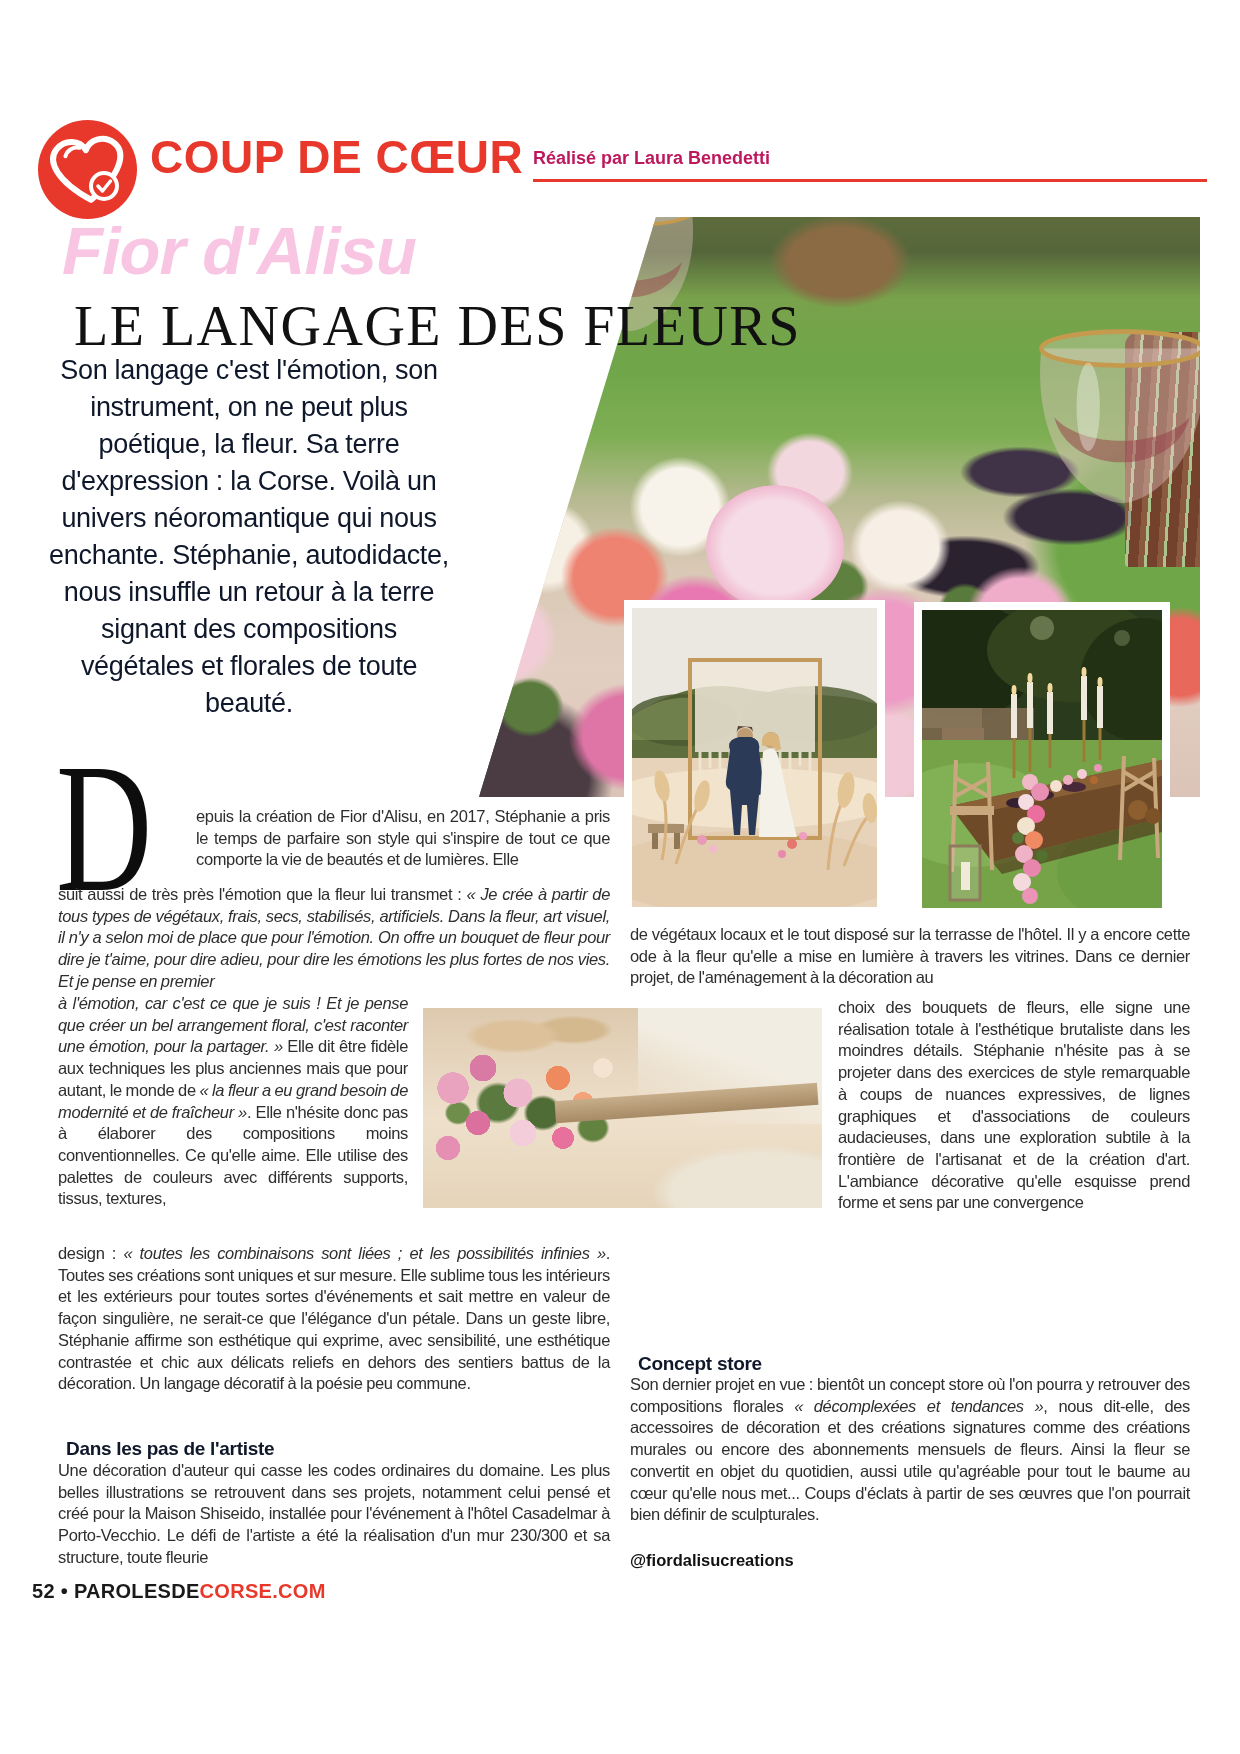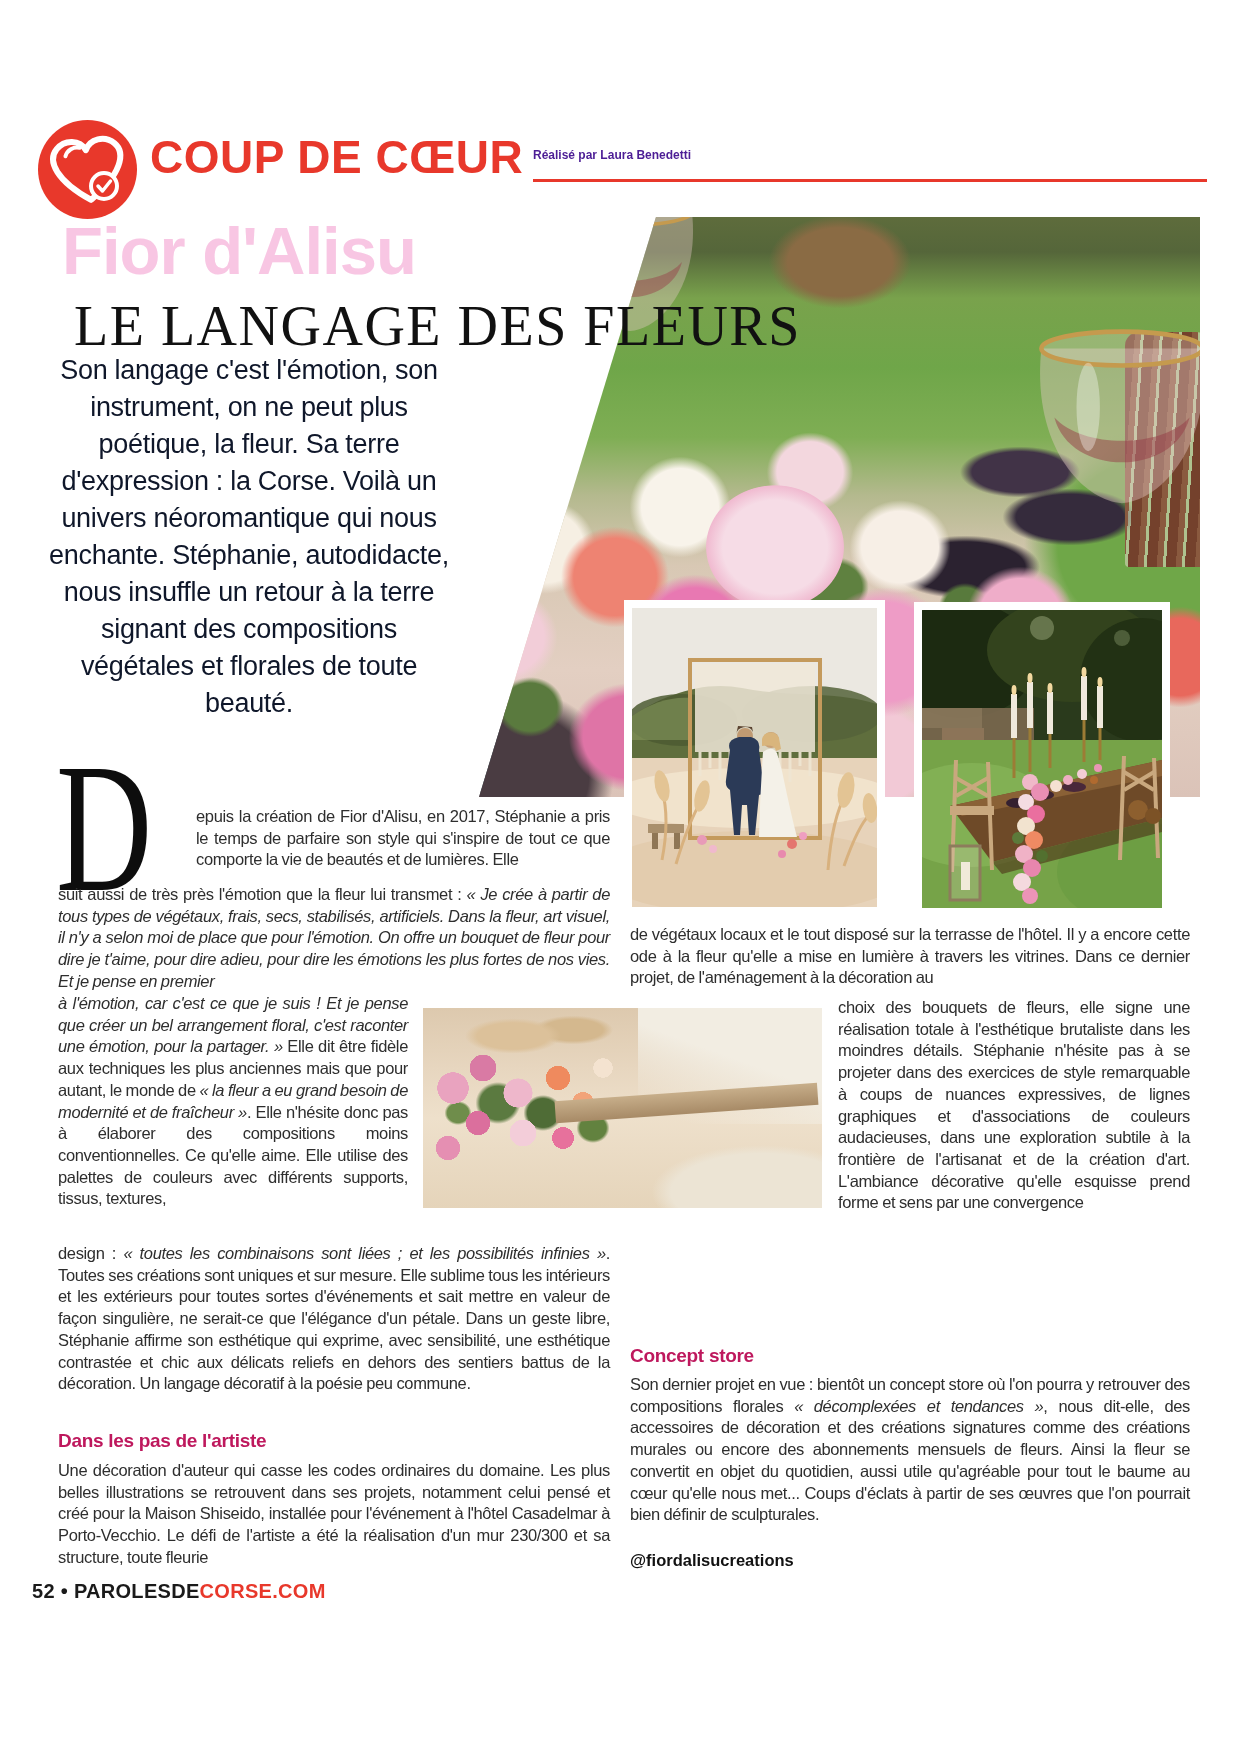--- a/index.html
+++ b/index.html
@@ -3,25 +3,25 @@
 <meta charset="utf-8">
 <style>
   html,body{margin:0;padding:0;background:#ffffff;}
   .page{position:relative;width:1240px;height:1754px;background:#fff;overflow:hidden;
         font-family:"Liberation Sans",sans-serif;color:#2e2e2e;}
   
   .logo{position:absolute;left:38px;top:120px;width:99px;height:99px;border-radius:50%;
         background:#e8382b;display:flex;align-items:center;justify-content:center;}
   .rubric{position:absolute;left:150px;top:130px;margin:0;font-size:46px;font-weight:800;
         letter-spacing:.5px;color:#e8382b;font-family:Liberation Sans, sans-serif;}
-  .byline{position:absolute;left:533px;top:148px;font-size:12px;font-weight:700;color:#4c1d95;}
+  .byline{position:absolute;left:533px;top:148px;font-size:18px;font-weight:700;color:#be185d;}
   .byline-rule{position:absolute;left:533px;top:179px;width:674px;height:3px;background:#e8382b;}
   
   .brand{position:absolute;left:62px;top:212px;margin:0;font-size:67px;font-weight:800;
-        letter-spacing:-1px;color:#f8c6e3;z-index:6;}
+        letter-spacing:-1px;color:#f8c6e3;z-index:6;font-style:italic;}
   .headline{position:absolute;left:62px;top:282px;margin:12px;font-size:56px;font-weight:400;
         letter-spacing:1.5px;color:#111;font-family:"Liberation Serif",serif;z-index:6;}
   .intro{position:absolute;left:45px;top:352px;width:408px;margin:0;font-size:27px;line-height:37px;
         letter-spacing:-0.3px;color:#0f172a;text-align:center;z-index:6;}
   
   .hero{position:absolute;left:380px;top:217px;width:820px;height:580px;z-index:1;
     clip-path:polygon(276px 0,820px 0,820px 580px,99px 580px);
     background:
       radial-gradient(95px 85px at 395px 330px,#f6dce6 55%,#f0bad0 72%,rgba(240,186,208,0) 73%),
       radial-gradient(85px 80px at 315px 415px,#e878b2 55%,rgba(232,120,178,0) 72%),
@@ -95,21 +95,21 @@
        font-size:185px;line-height:0.78;color:#0d0d0d;transform:scaleX(.72);transform-origin:left top;}
   .c1a{left:196px;top:806px;width:414px;}
   .c1b{left:58px;top:884px;width:552px;}
   .c1c{left:58px;top:993px;width:350px;}
   .c1d{left:58px;top:1243px;width:552px;}
   .c1e{left:58px;top:1460px;width:552px;}
   .c2a{left:630px;top:924px;width:560px;}
   .c2b{left:838px;top:997px;width:352px;}
   .c2c{left:630px;top:1246px;width:560px;}
   .c2d{left:630px;top:1374px;width:560px;}
-  .subhead{position:absolute;margin:0;font-size:19px;font-weight:800;color:#be185d;letter-spacing:-0.3px;}
+  .subhead{position:absolute;margin:8px;font-size:19px;font-weight:800;color:#0f172a;letter-spacing:-0.3px;}
   .sub1{left:58px;top:1430px;}
   .sub2{left:630px;top:1345px;}
   .handle{position:absolute;left:630px;top:1551px;font-size:16.5px;font-weight:800;color:#111;}
   
   .footer{position:absolute;left:32px;top:1580px;font-size:20px;font-weight:700;color:#1a1a1a;
        letter-spacing:.3px;}
   .footer .red{color:#e8382b;}
 </style>
 </head>
 <body>

